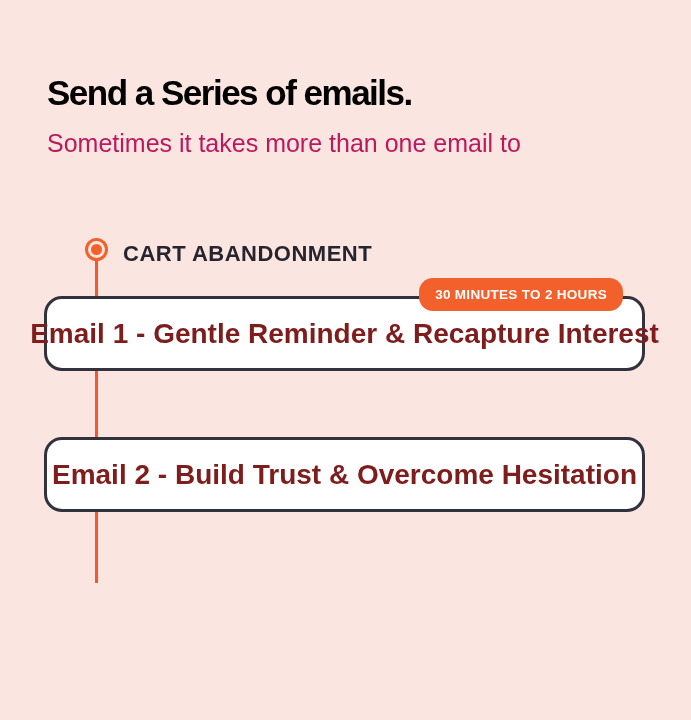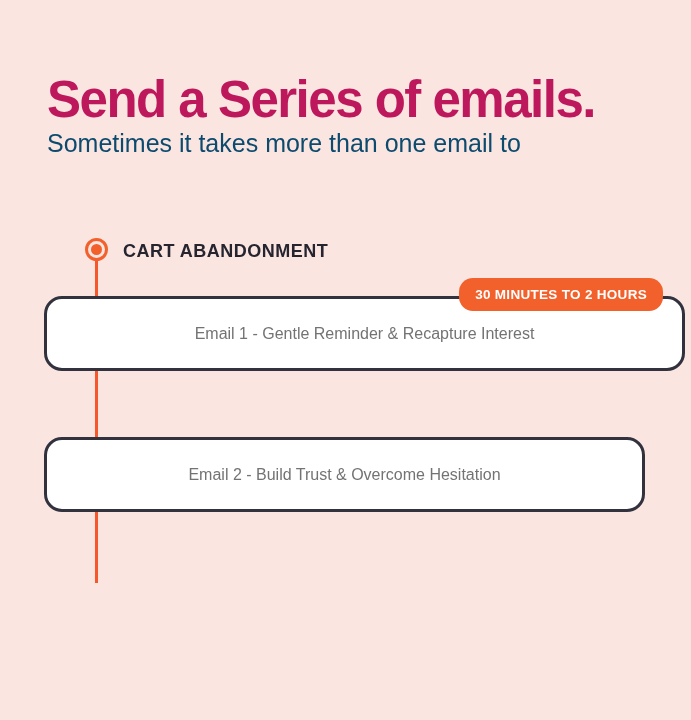--- a/index.html
+++ b/index.html
@@ -11,34 +11,34 @@
     position: relative;
     width: 691px;
     height: 720px;
     background: #FAE5E1;
     overflow: hidden;
     font-family: "Liberation Sans", sans-serif;
   }
   .page-title {
     position: absolute;
     left: 47px;
-    top: 36px;
-    font-size: 51px;
+    top: 50px;
+    font-size: 35px;
     font-weight: 700;
     letter-spacing: -1.5px;
-    color: #be185d;
+    color: #000000;
   }
   .page-subtitle {
     position: absolute;
     left: 47px;
     top: 126px;
     font-size: 25px;
     line-height: 35px;
     font-weight: 400;
-    color: #0c4a6e;
+    color: #be185d;
   }
   
   .timeline-line {
     position: absolute;
     left: 95px;
     top: 258px;
     width: 3px;
     height: 325px;
     background: #F4582B;
     z-index: 0;
@@ -61,52 +61,52 @@
   .marker-dot {
     width: 11px;
     height: 11px;
     border-radius: 50%;
     background: #F2602C;
   }
   .timeline-label {
     position: absolute;
     left: 123px;
     top: 241px;
-    font-size: 18px;
+    font-size: 22px;
     font-weight: 700;
     letter-spacing: 0.5px;
     color: #25242F;
     z-index: 2;
   }
   
   .email-card-group {
     position: absolute;
     left: 44px;
     width: 601px;
     height: 75px;
     z-index: 1;
   }
-  .card-1 { top: 296px; padding-left: 40px; }
+  .card-1 { top: 296px; }
   .card-2 { top: 437px; }
   .card-3 { top: 581px; }
   .email-card {
     position: absolute;
     inset: 0;
     background: #FFFFFF;
     border: 3px solid #32323E;
     border-radius: 18px;
     box-sizing: border-box;
     display: flex;
     align-items: center;
     justify-content: center;
   }
   .email-card-label {
-    font-size: 16px;
-    font-weight: 400;
-    color: #737373;
+    font-size: 28px;
+    font-weight: 700;
+    color: #7f1d1d;
     white-space: nowrap;
   }
   .timing-badge {
     position: absolute;
     right: 22px;
     top: -18px;
     min-width: 188px;
     height: 33px;
     line-height: 33px;
     box-sizing: border-box;

